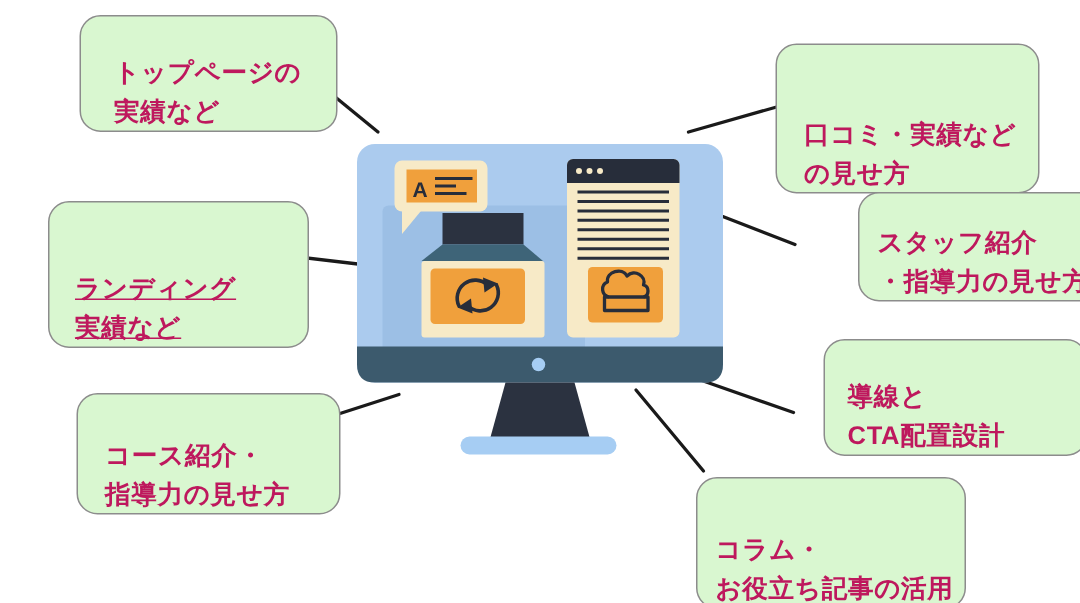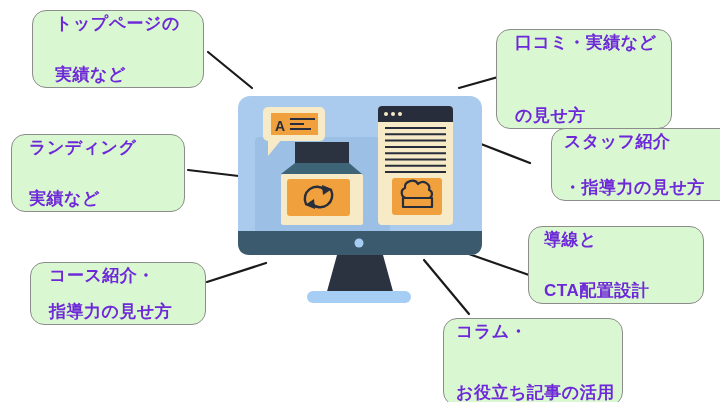--- a/index.html
+++ b/index.html
@@ -14,30 +14,30 @@
     font-family:"Liberation Sans","DejaVu Sans",sans-serif;
     position:relative;overflow:hidden;
   }
   .stage{position:absolute;inset:0;width:720px;height:402px;}
   svg.layer{position:absolute;left:0;top:0;width:720px;height:402px;}
   .callout{
     position:absolute;
     background:var(--callout-fill);
     border:1.5px solid var(--callout-border);
     border-radius:14px;
-    display:flex;flex-direction:column;justify-content:space-between;
+    display:flex;flex-direction:column;justify-content:flex-end;
     padding:0 8px 0 18px;box-sizing:border-box;
-    font-weight:bold;font-size:17px;line-height:1.5;color:#6d28d9;
-    letter-spacing:0.5px;white-space:nowrap;
+    font-weight:bold;font-size:17px;line-height:1.5;color:#be185d;
+    letter-spacing:0.5px;white-space:nowrap;margin-left:21px;
   }
   .c1{left:32px;top:10px;width:172px;height:78px;padding-left:22px;}
   .c2{left:496px;top:29px;width:176px;height:100px;}
-  .c3{left:11px;top:134px;width:174px;height:78px;padding-left:17px;}
+  .c3{left:11px;top:134px;width:174px;height:98px;padding-left:17px;text-decoration:underline;}
   .c4{left:551px;top:128px;width:210px;height:73px;padding-left:12px;}
-  .c5{left:30px;top:262px;width:176px;height:63px;padding-left:18px;}
+  .c5{left:30px;top:262px;width:176px;height:81px;padding-left:18px;}
   .c6{left:528px;top:226px;width:176px;height:78px;padding-left:15px;border-radius:14px;}
   .c7{left:443px;top:318px;width:180px;height:88px;padding-left:12px;}
 </style>
 </head>
 <body>
 
 <div class="stage">
 
   <svg class="layer" viewBox="0 0 720 402">
 

